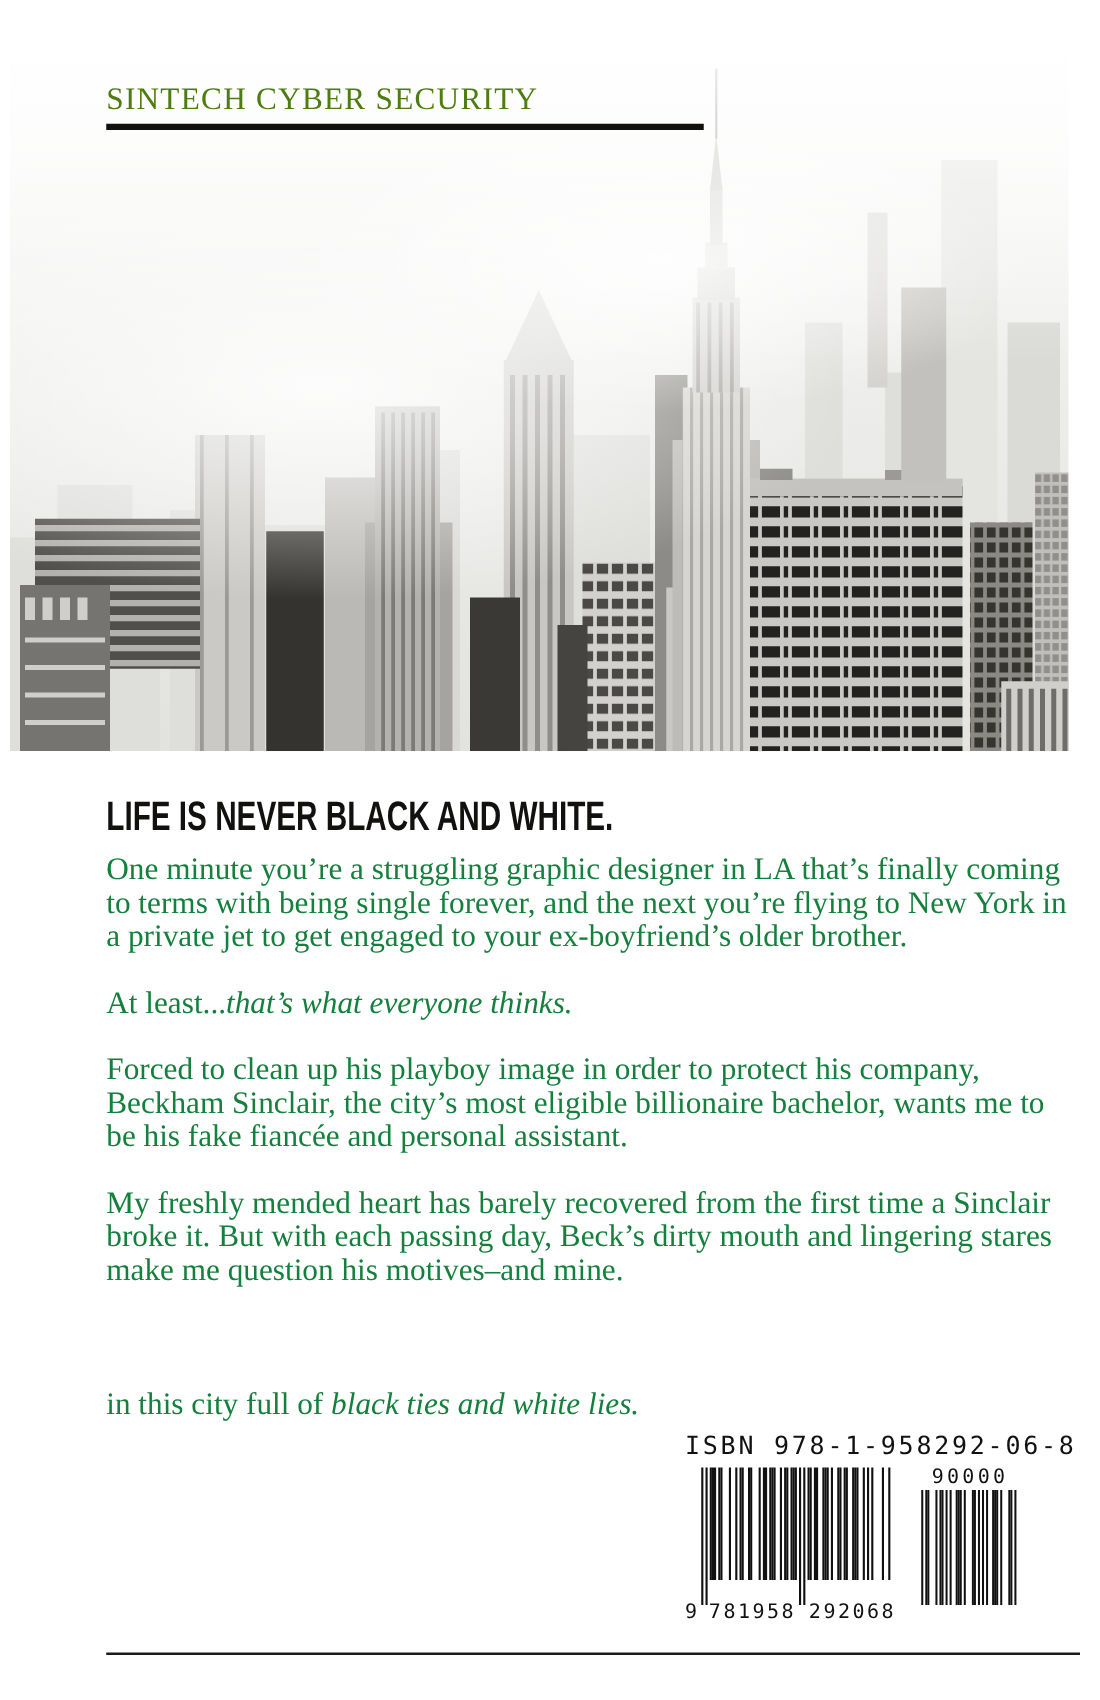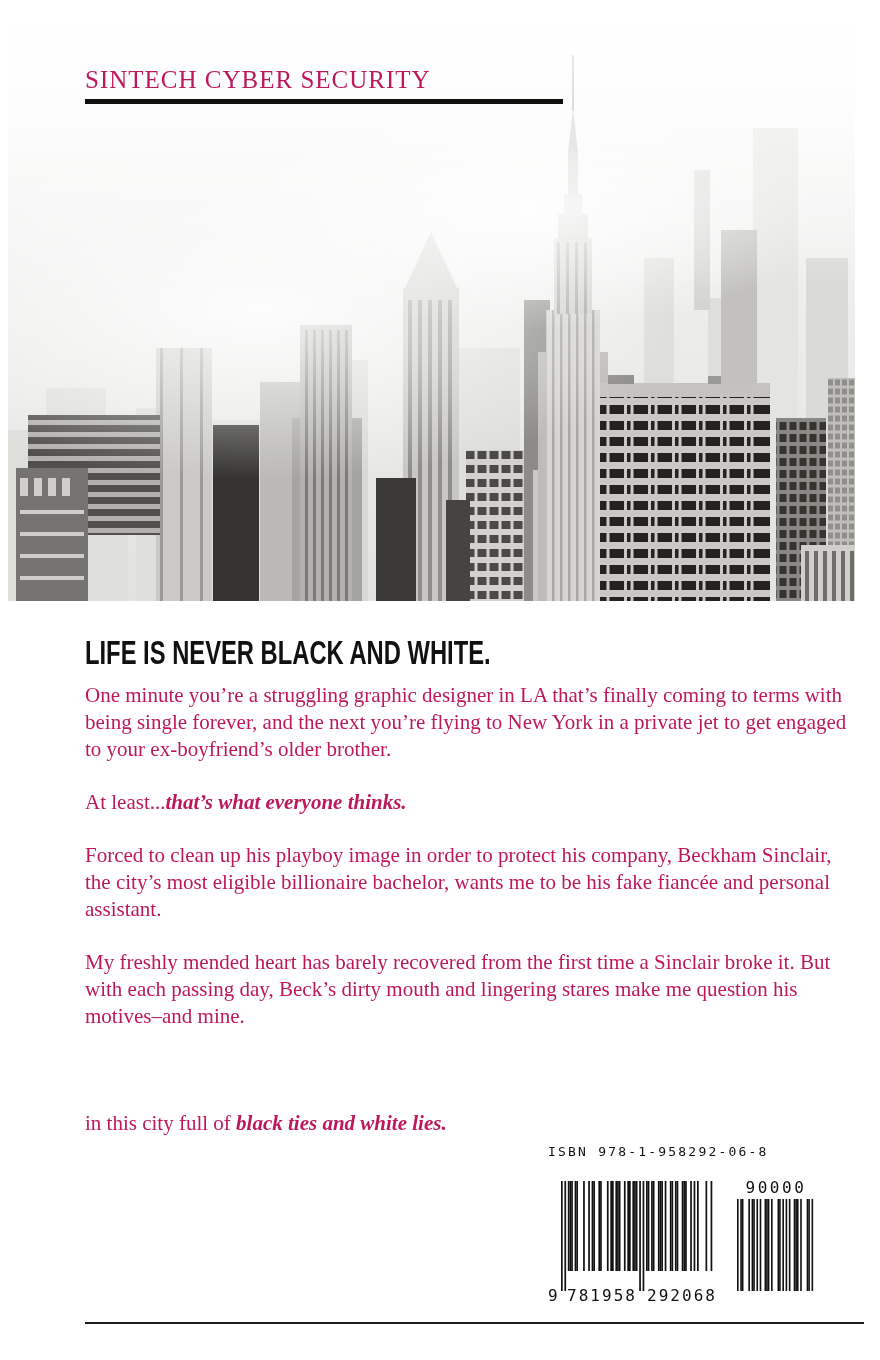--- a/index.html
+++ b/index.html
@@ -10,42 +10,42 @@
   
   .photo-wrap{position:absolute;left:8px;top:0;width:847px;height:601px;overflow:hidden;}
   .photo-wrap svg{display:block;}
   
   .pub-header{
     position:absolute;left:85px;top:66px;width:478px;
     border-bottom:5px solid #121110;padding-bottom:5px;
   }
   .pub-header .pub-title{
     font-family:"Liberation Serif", serif;font-size:25px;letter-spacing:1px;
-    color:#be185d;white-space:nowrap;
+    color:#4d7c0f;white-space:nowrap;
   }
   
   .tagline{
     position:absolute;left:85px;top:634px;
     font-family:"Liberation Sans", sans-serif;font-weight:bold;font-size:33px;
     transform:scaleX(0.72);transform-origin:left center;white-space:nowrap;
     letter-spacing:0px;color:#121110;
   }
   
   .blurb{
     position:absolute;left:85px;top:682px;width:775px;
-    font-size:21px;line-height:27px;color:#be185d;
+    font-size:25px;line-height:27px;color:#15803d;
   }
   .blurb p{margin:0 0 26px 0;}
-  .blurb .em{font-weight:bold;font-style:italic;}
+  .blurb .em{font-weight:normal;font-style:italic;}
   .blurb .narrow{width:480px;}
   
   .barcode-block{position:absolute;left:548px;top:1144px;width:266px;background:#fff;}
   .isbn-label{
-    font-family:"DejaVu Sans Mono", monospace;font-size:13px;letter-spacing:2.2px;
-    text-align:left;white-space:nowrap;color:#111;margin-bottom:20px;
+    font-family:"DejaVu Sans Mono", monospace;font-size:20px;letter-spacing:2.2px;
+    text-align:left;white-space:nowrap;color:#111;margin-bottom:4px;
   }
   .bars-row{display:flex;align-items:flex-start;}
   .ean13-svg{width:176px;height:124px;}
   .ean5-svg{width:78px;height:124px;margin-left:12px;}
   .bc-text{font-family:"DejaVu Sans Mono", monospace;font-size:16px;fill:#111;letter-spacing:2px;}
   .bc-text-addon{font-family:"DejaVu Sans Mono", monospace;font-size:16px;fill:#111;letter-spacing:2.6px;}
   
   .footer-rule{position:absolute;left:85px;top:1322px;width:779px;height:2px;background:#1c1b1a;}
 </style>
 </head>

